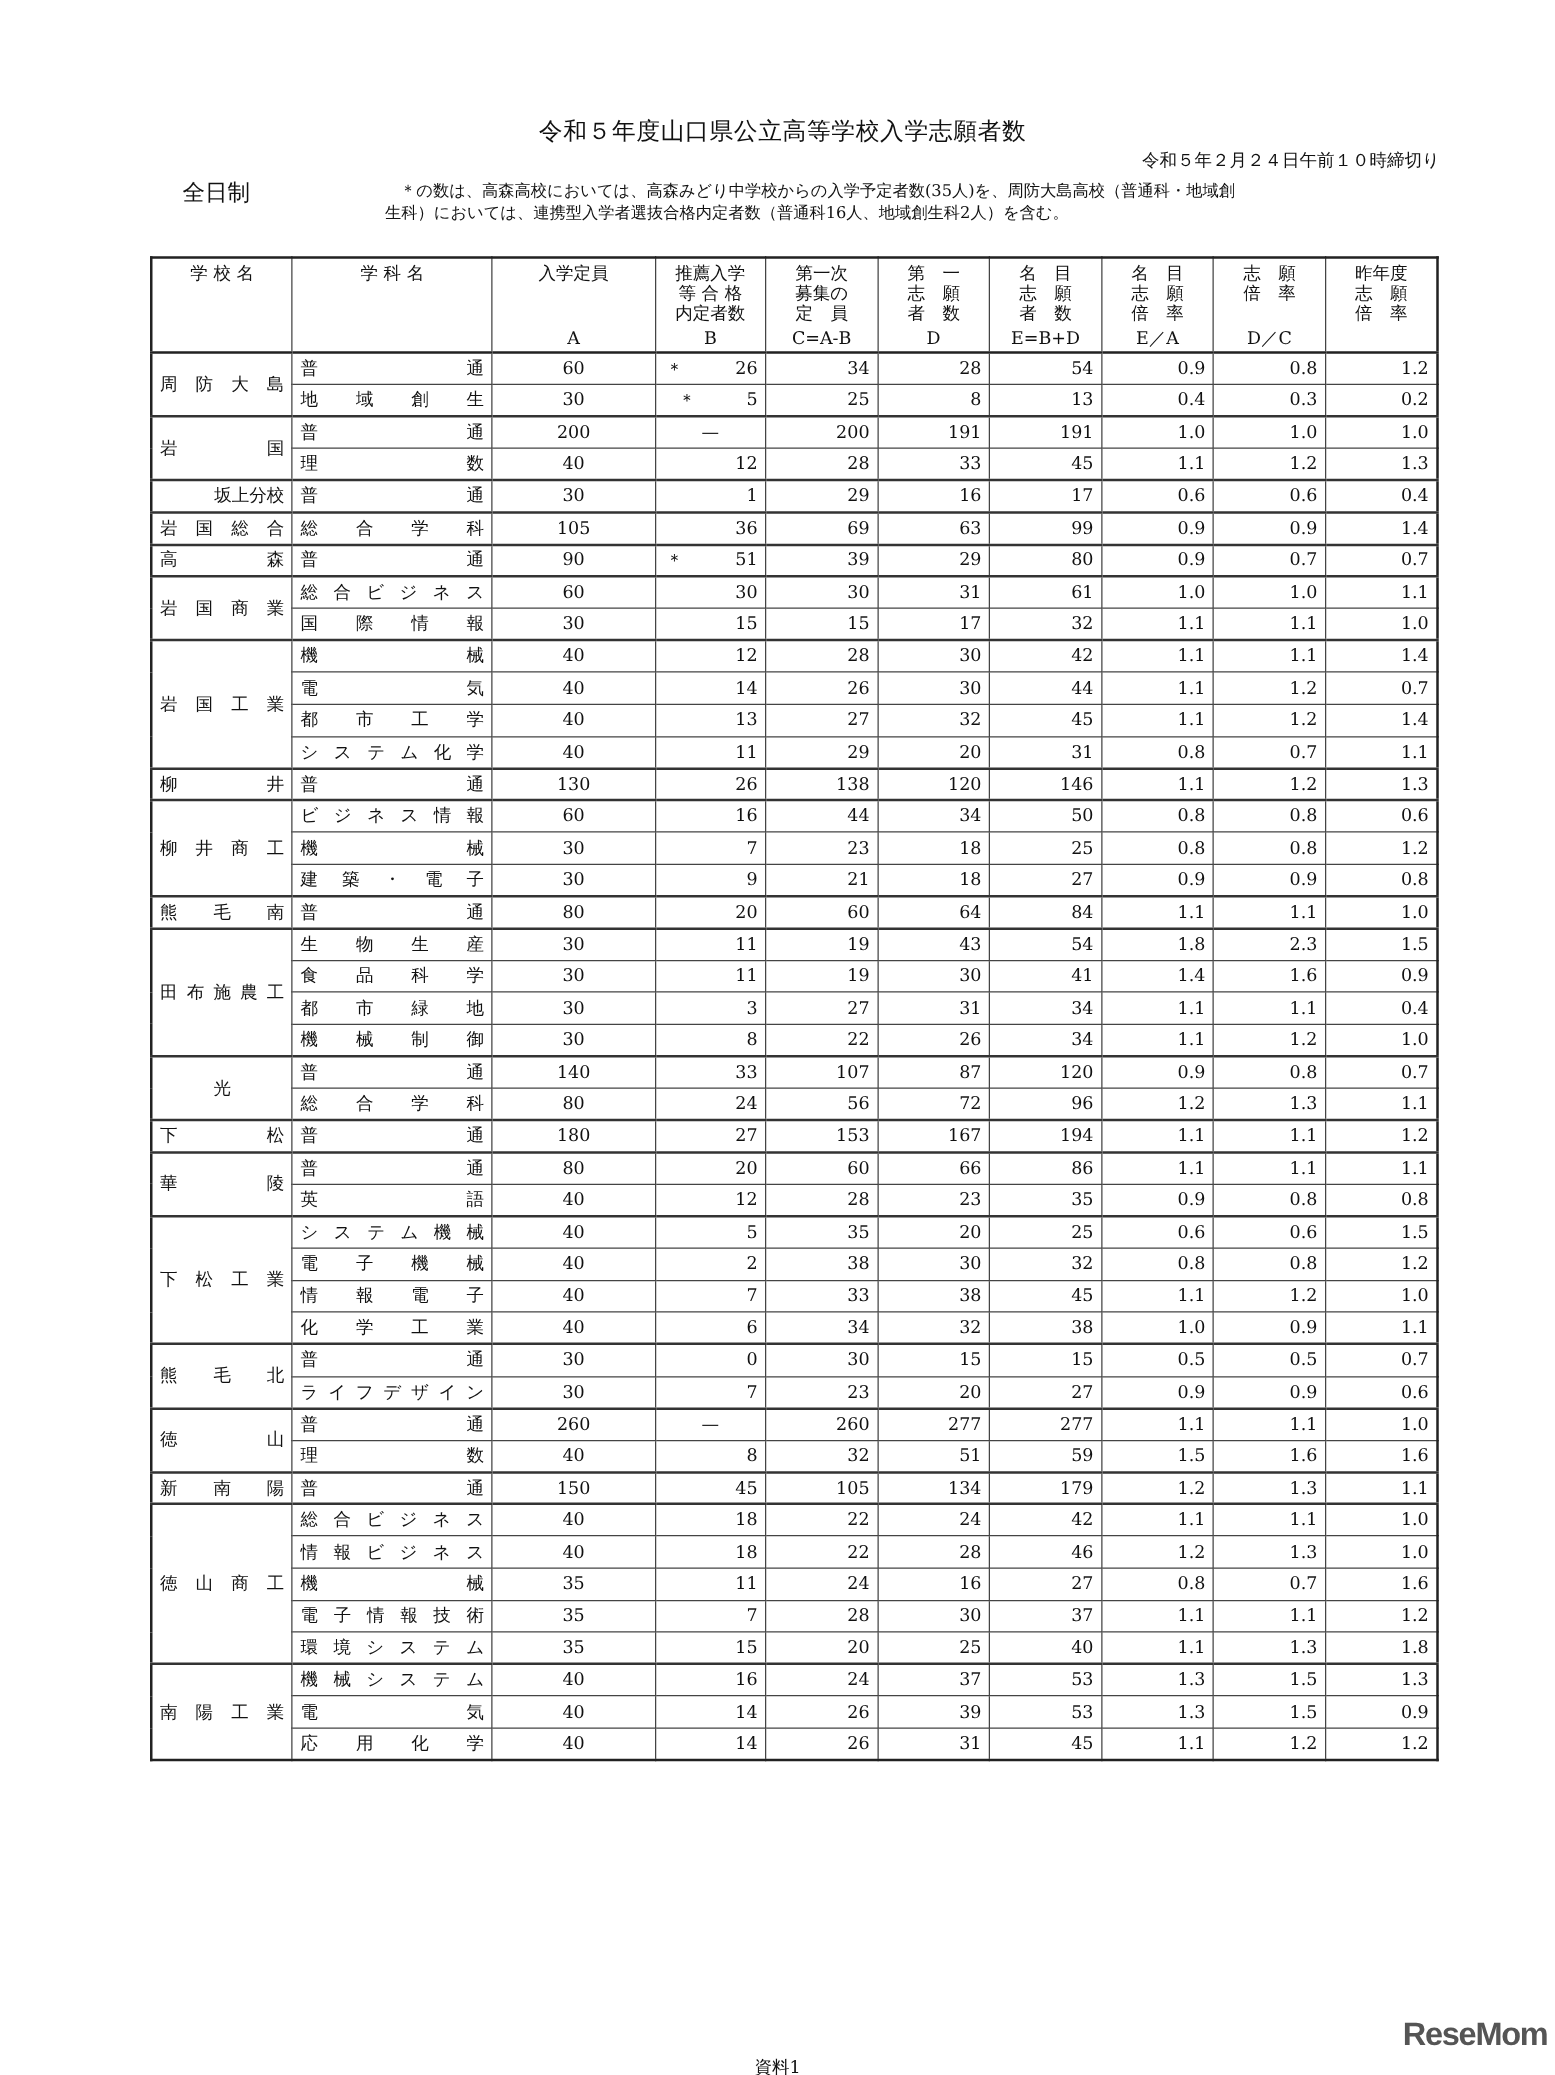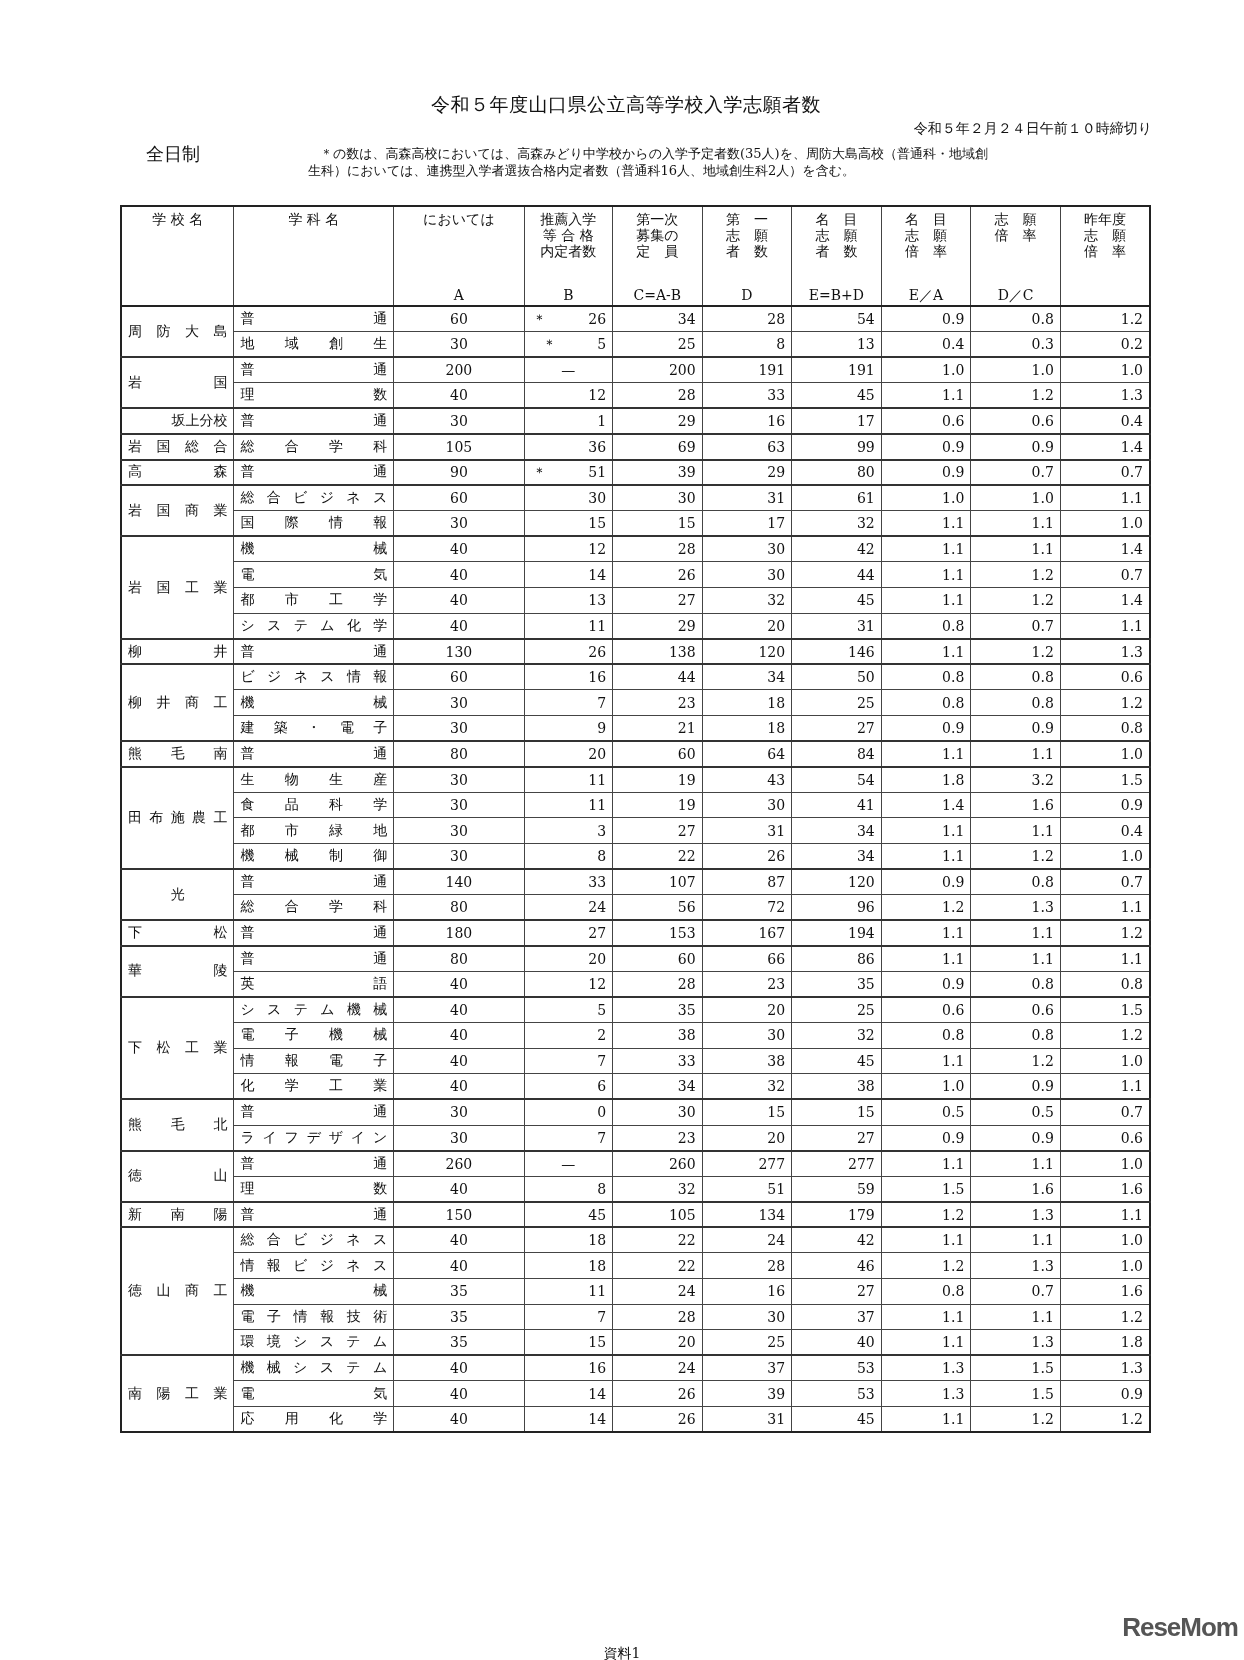--- a/index.html
+++ b/index.html
@@ -10,21 +10,21 @@
   .deadline { position:absolute; top:120px; right:92px; font-size:14px; }
   .system { position:absolute; top:142px; left:146px; font-size:18px; }
   .notes { position:absolute; top:145px; left:274px; font-size:13px; line-height:17px; width:880px; }
   .notes .n2 { padding-left:46px; }
   .notes .n3 { margin-left:34px; }
   table.main { position:absolute; top:205px; left:120px; width:1031px;
                border-collapse:collapse; border:2.5px solid #222; font-size:14px; }
   table.main td, table.main th { border:1px solid #444; padding:0 6px; height:25.6px;
                font-weight:normal; box-sizing:border-box; white-space:nowrap; }
   table.main thead th { border-bottom:2.5px solid #222; vertical-align:top; font-size:14px;
-               line-height:16px; padding-top:4px; text-align:center; height:100px; position:relative; }
+               line-height:16px; padding-top:4px; text-align:center; height:76px; position:relative; }
   thead th .lbl { display:block; white-space:pre-line; }
   thead th .code { position:absolute; bottom:2px; left:0; right:0; text-align:center; font-size:14px; }
   thead th.mid { vertical-align:middle; padding-top:0; }
   td.school { text-align:justify; text-align-last:justify; padding:0 3px; }
   td.school.right { text-align:left; text-align-last:right; }
   td.school.center { text-align:center; text-align-last:center; }
   td.dept { text-align:justify; text-align-last:justify; padding:0 4px; }
   td.num { text-align:right; padding-right:8px; }
   td.cap { text-align:center; }
   td.rec { position:relative; text-align:right; padding-right:8px; }
@@ -63,21 +63,21 @@
   </colgroup>
   <thead>
     <tr>
       <th class="mid">
           <span class="lbl">学 校 名</span>
         </th>
       <th class="mid">
           <span class="lbl">学 科 名</span>
         </th>
       <th>
-          <span class="lbl">においては</span>
+          <span class="lbl">入学定員</span>
           <span class="code">A</span>
         </th>
       <th>
           <span class="lbl">推薦入学
 等 合 格
 内定者数</span>
           <span class="code">B</span>
         </th>
       <th>
           <span class="lbl">第一次
@@ -327,21 +327,21 @@
       </tr>
       <tr class="grp">
         <td class="school" rowspan="4">田布施農工</td>
         <td class="dept">生物生産</td>
         <td class="num cap">30</td>
         <td class="rec"><span>11</span></td>
         <td class="num">19</td>
         <td class="num">43</td>
         <td class="num">54</td>
         <td class="ratio">1.8</td>
-        <td class="ratio">3.2</td>
+        <td class="ratio">2.3</td>
         <td class="ratio">1.5</td>
       </tr>
       <tr>
         <td class="dept">食品科学</td>
         <td class="num cap">30</td>
         <td class="rec"><span>11</span></td>
         <td class="num">19</td>
         <td class="num">30</td>
         <td class="num">41</td>
         <td class="ratio">1.4</td>

